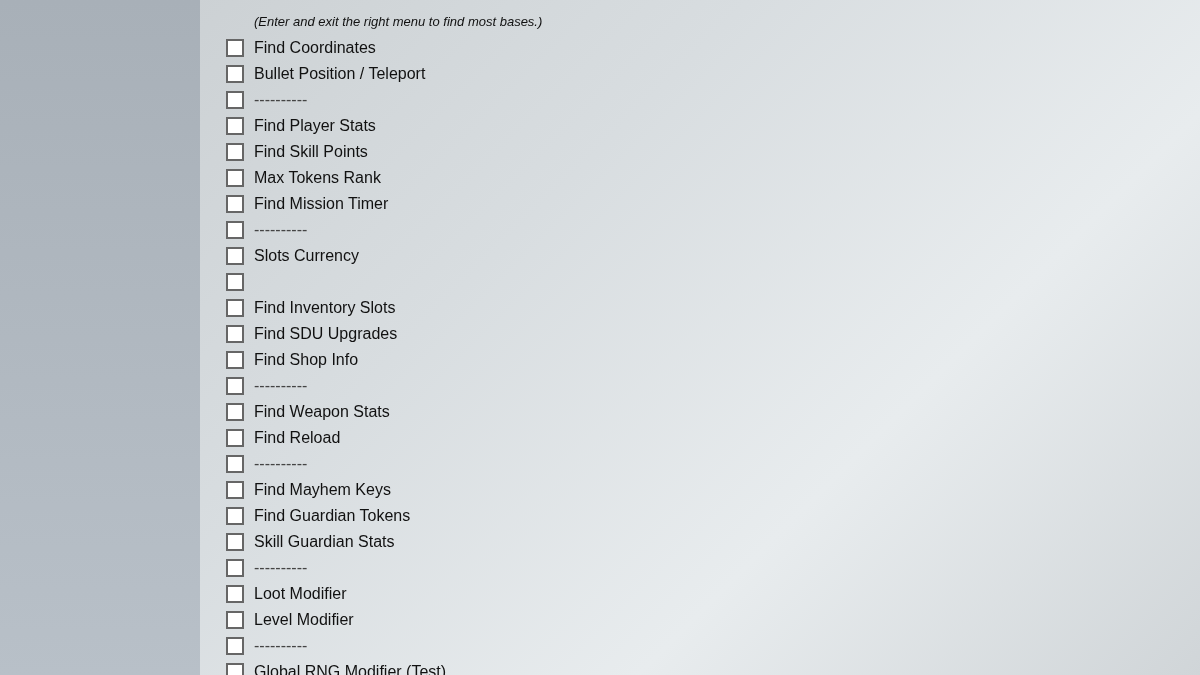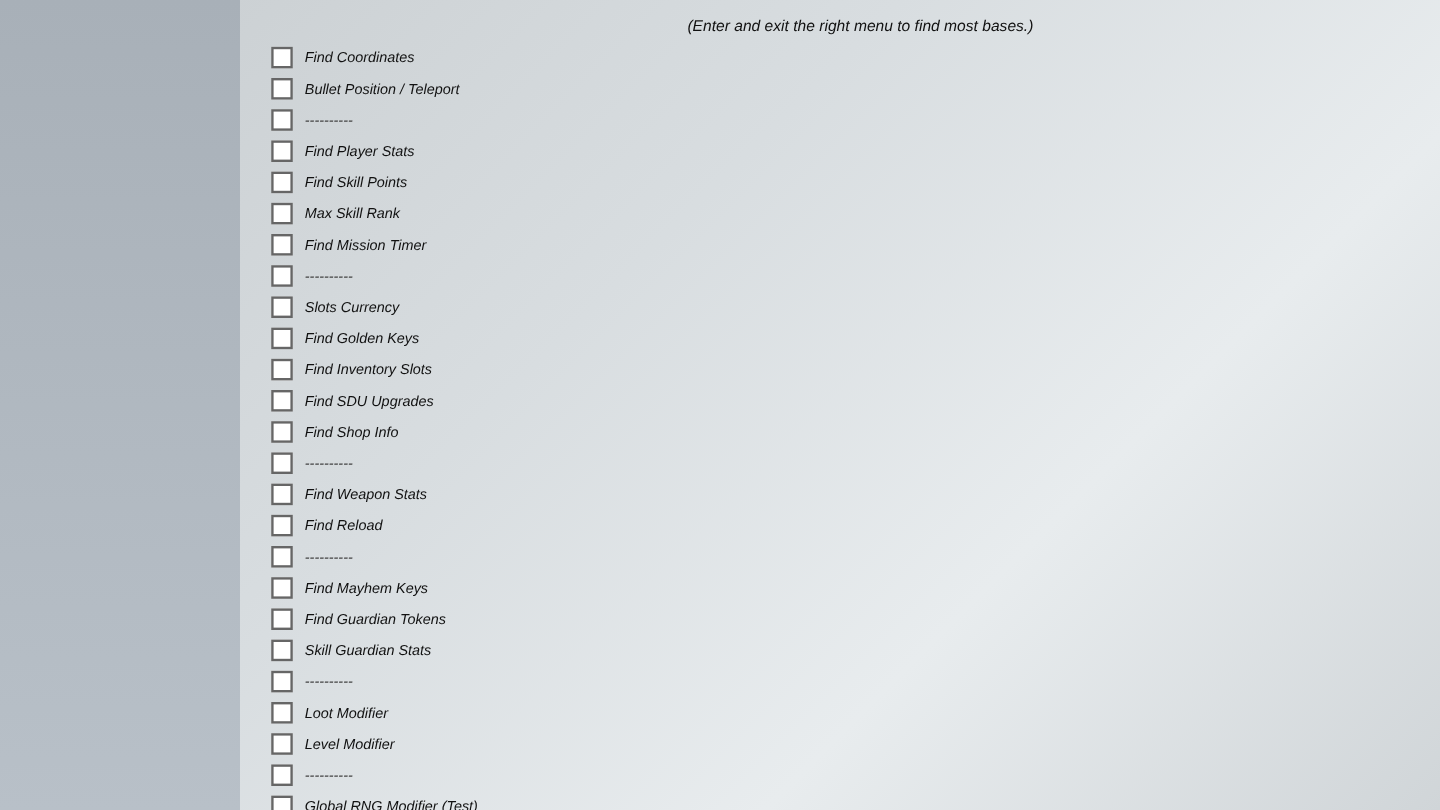--- a/index.html
+++ b/index.html
@@ -35,21 +35,20 @@
       width: 200px;
       height: 100%;
       background: linear-gradient(180deg, #a8b0b8 0%, #b8c0c8 100%);
     }
 
     .list-item {
       display: flex;
       align-items: center;
       padding: 2px 0;
       min-height: 26px;
-      justify-content: center;
     }
 
     .list-item.separator {
       align-items: center;
     }
 
     .checkbox-wrapper {
       width: 30px;
       display: flex;
       align-items: center;
@@ -62,23 +61,22 @@
       height: 18px;
       border: 2px solid #666;
       background: #fff;
       display: inline-block;
       cursor: pointer;
     }
 
     .item-label {
       flex: 1;
       color: #111;
-      font-size: 12px;
+      font-size: 16px;
       padding-left: 4px;
-      font-style: italic;
     }
 
     .item-label.separator-text {
       color: #444;
     }
 
     .script-tag {
       color: #333;
       font-size: 13px;
       min-width: 80px;
@@ -135,21 +133,21 @@
         <div class="checkbox-wrapper">
              <div class="checkbox"></div>
            </div>
         <span class="item-label">Find Skill Points</span>
         <span class="script-tag"></span>
     </div>
     <div class="list-item">
         <div class="checkbox-wrapper">
              <div class="checkbox"></div>
            </div>
-        <span class="item-label">Max Skill Rank</span>
+        <span class="item-label">Max Tokens Rank</span>
         <span class="script-tag"></span>
     </div>
     <div class="list-item">
         <div class="checkbox-wrapper">
              <div class="checkbox"></div>
            </div>
         <span class="item-label">Find Mission Timer</span>
         <span class="script-tag"></span>
     </div>
     <div class="list-item separator">
@@ -163,21 +161,20 @@
         <div class="checkbox-wrapper">
              <div class="checkbox"></div>
            </div>
         <span class="item-label">Slots Currency</span>
         <span class="script-tag"></span>
     </div>
     <div class="list-item">
         <div class="checkbox-wrapper">
              <div class="checkbox"></div>
            </div>
-        <span class="item-label">Find Golden Keys</span>
         <span class="script-tag"></span>
     </div>
     <div class="list-item">
         <div class="checkbox-wrapper">
              <div class="checkbox"></div>
            </div>
         <span class="item-label">Find Inventory Slots</span>
         <span class="script-tag"></span>
     </div>
     <div class="list-item">

